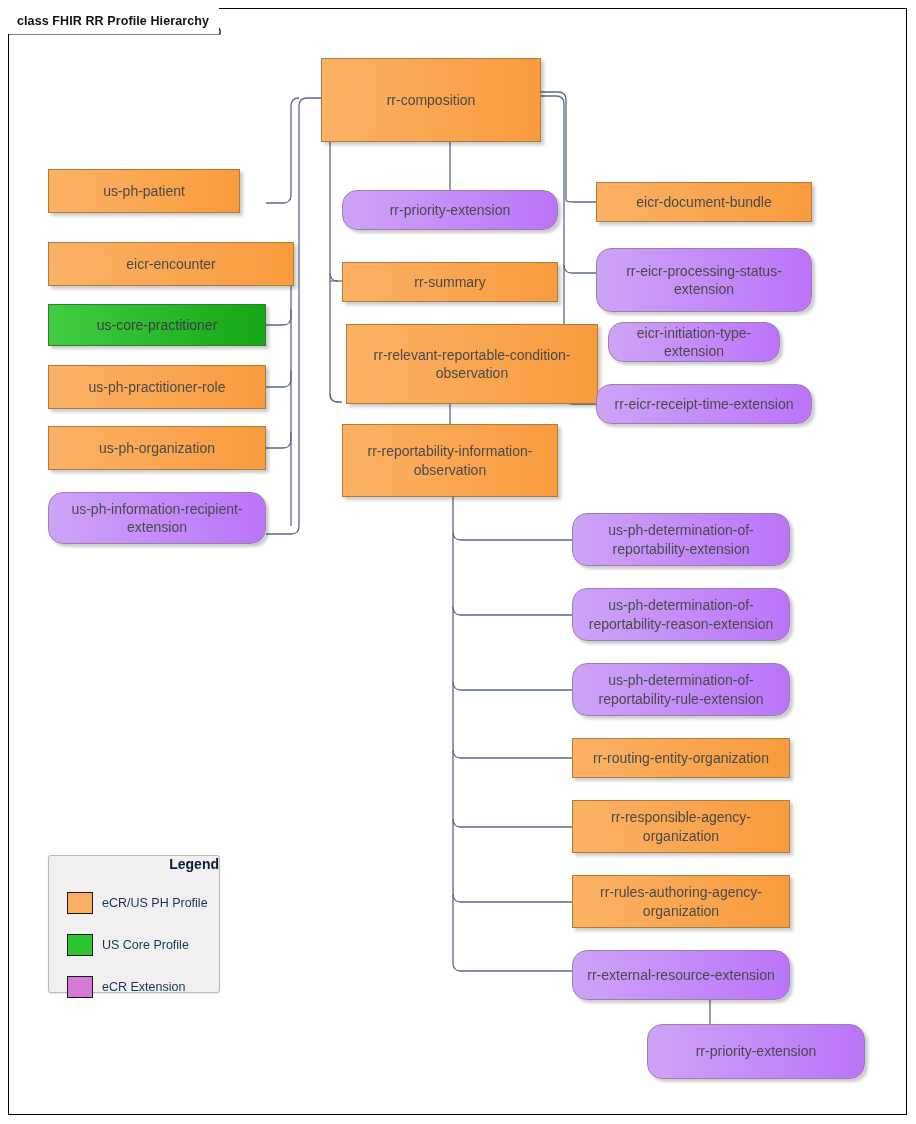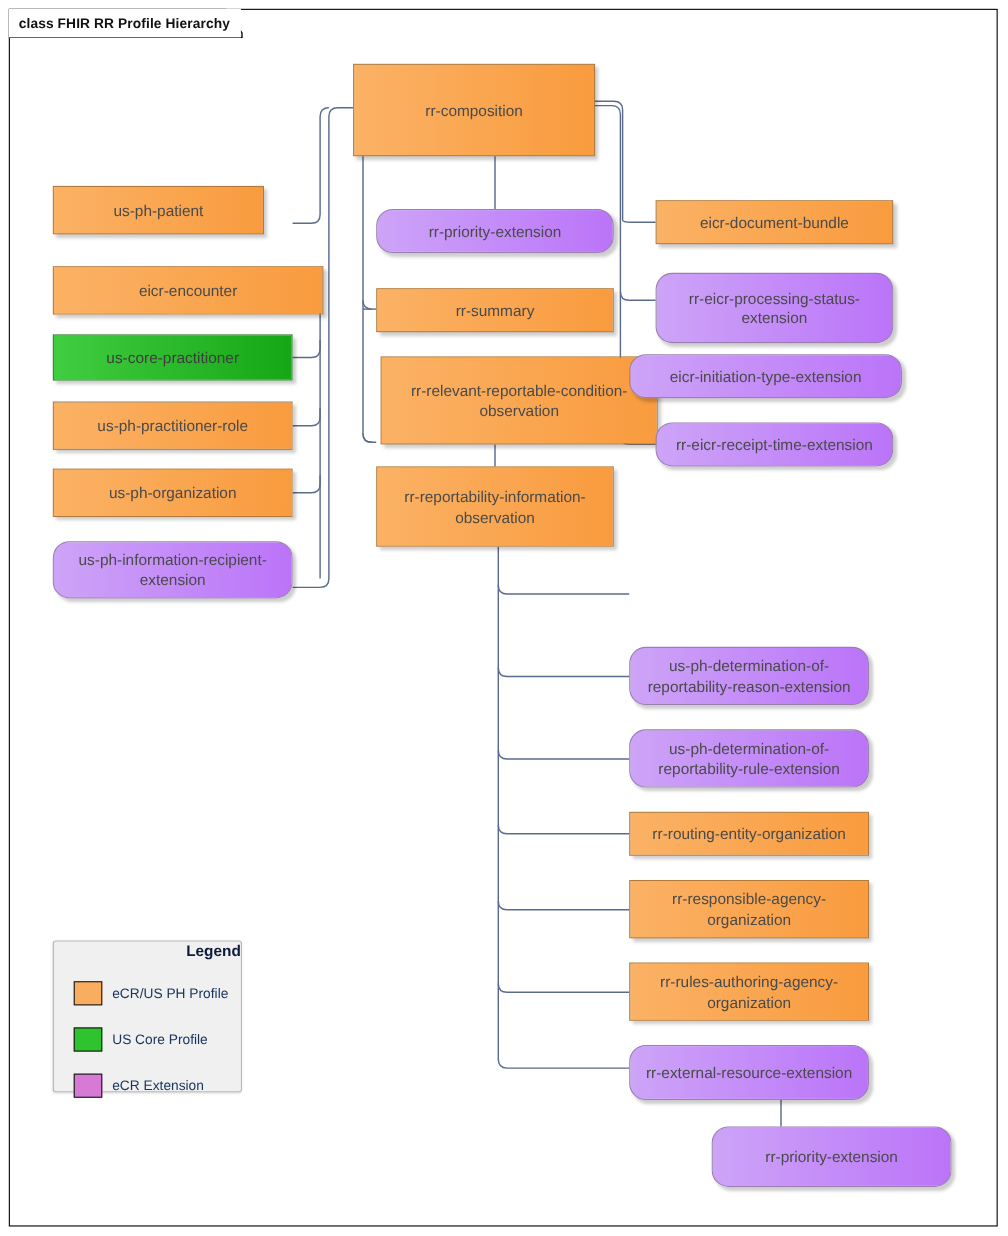--- a/index.html
+++ b/index.html
@@ -186,27 +186,30 @@
   <div class="node n-orange" style="left:342px;top:424px;width:216px;height:73px;">
     <span>rr-reportability-information-observation</span>
   </div>
 
   <div class="node n-orange" style="left:596px;top:182px;width:216px;height:40px;">
     <span>eicr-document-bundle</span>
   </div>
   <div class="node n-purple" style="left:596px;top:248px;width:216px;height:64px;">
     <span>rr-eicr-processing-status-extension</span>
   </div>
-  <div class="node n-purple" style="left:572px;top:322px;width:248px;height:40px;">
+  <div class="node n-purple" style="left:608px;top:322px;width:172px;height:40px;">
     <span>eicr-initiation-type-extension</span>
   </div>
   <div class="node n-purple" style="left:596px;top:384px;width:216px;height:40px;">
     <span>rr-eicr-receipt-time-extension</span>
   </div>
 
+  <div class="node n-purple" style="left:572px;top:513px;width:218px;height:53px;">
+    <span>us-ph-determination-of-reportability-extension</span>
+  </div>
   <div class="node n-purple" style="left:572px;top:588px;width:218px;height:53px;">
     <span>us-ph-determination-of-reportability-reason-extension</span>
   </div>
   <div class="node n-purple" style="left:572px;top:663px;width:218px;height:53px;">
     <span>us-ph-determination-of-reportability-rule-extension</span>
   </div>
   <div class="node n-orange" style="left:572px;top:738px;width:218px;height:40px;">
     <span>rr-routing-entity-organization</span>
   </div>
   <div class="node n-orange" style="left:572px;top:800px;width:218px;height:53px;">

